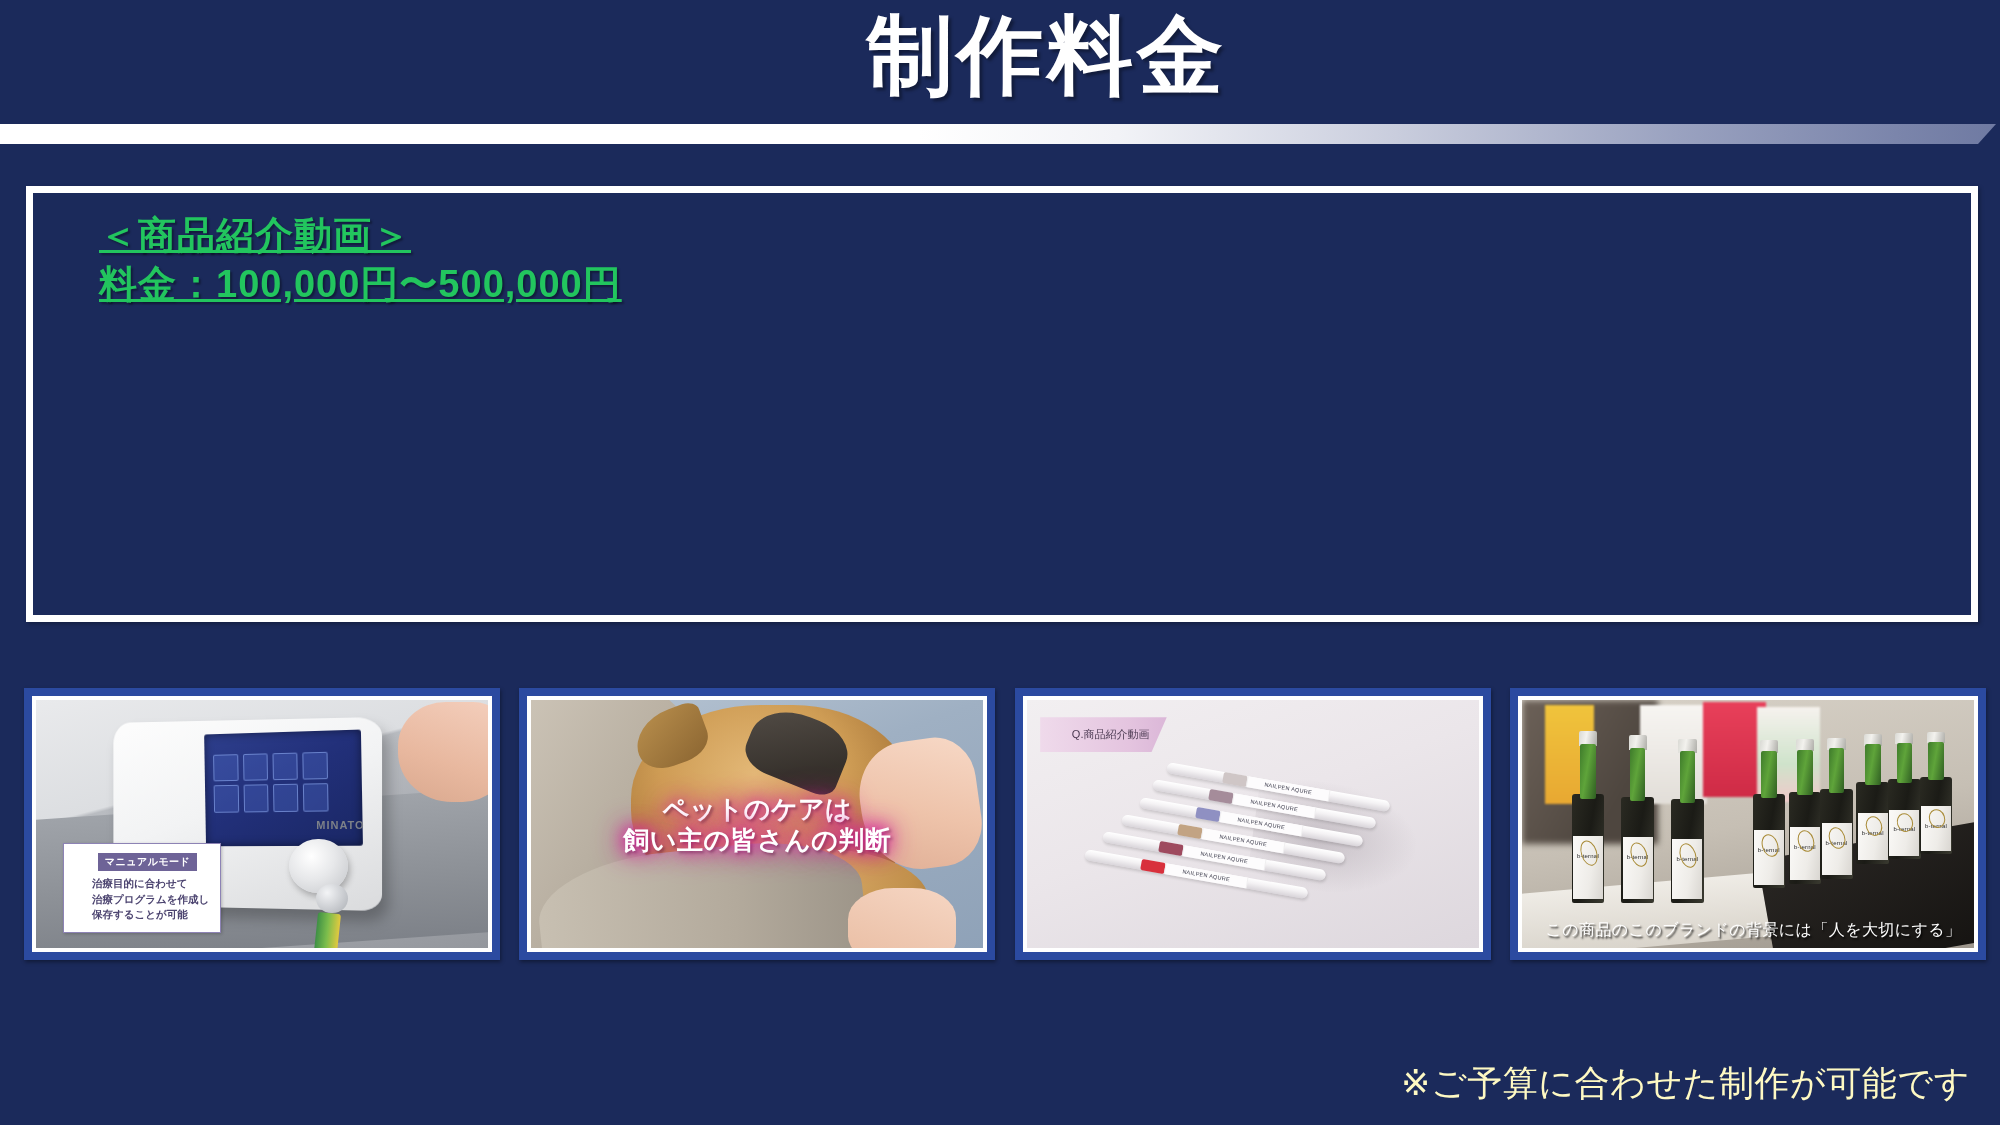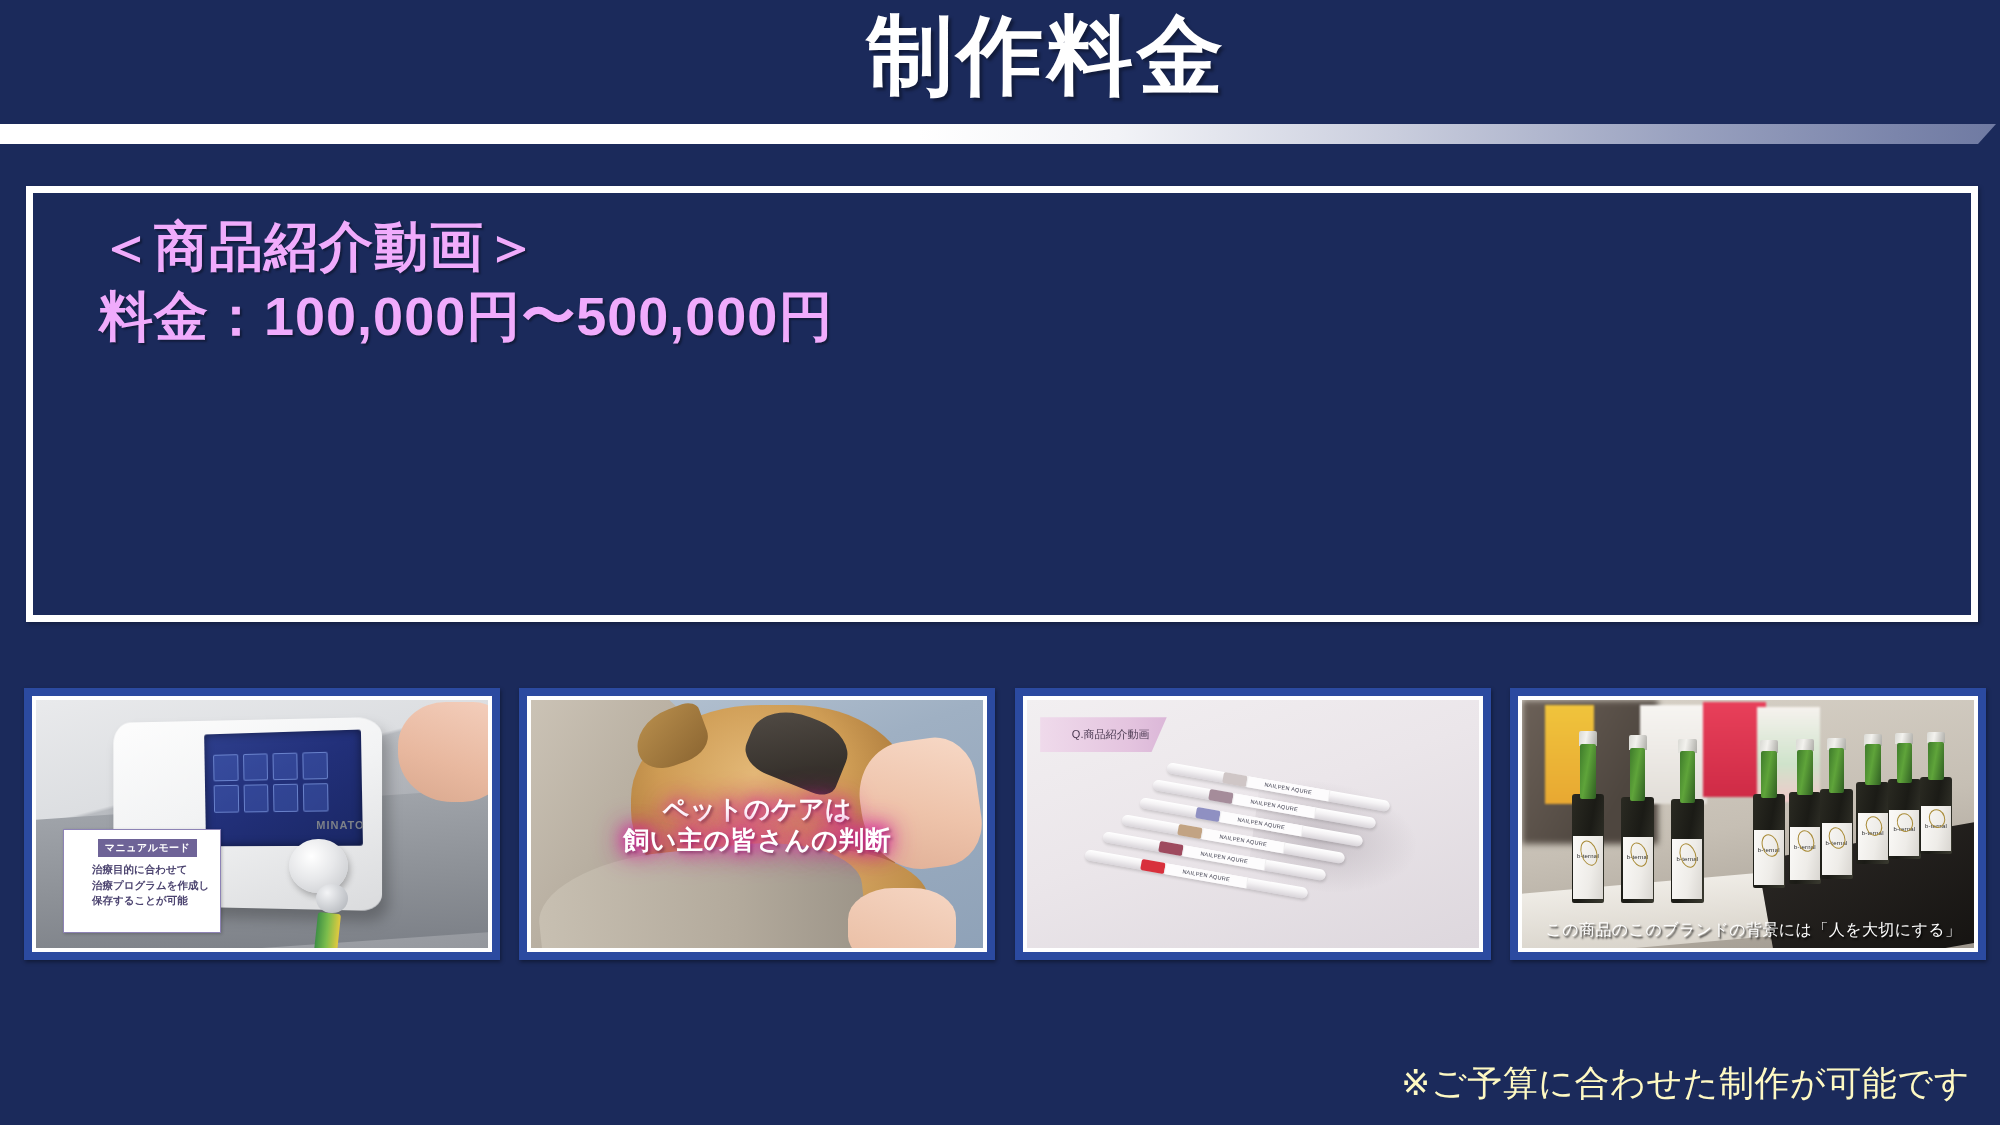--- a/index.html
+++ b/index.html
@@ -64,27 +64,28 @@
     border: 7px solid #ffffff;
     box-sizing: border-box;
     background: #1b2a5b;
     box-shadow: 2px 2px 4px rgba(0,0,0,0.28);
   }
 
   .headline {
     position: absolute;
     left: 66px;
     top: 18px;
-    color: #f0abfc;
+    color: #22c55e;
     font-weight: bold;
-    font-size: 54px;
+    font-size: 38px;
     line-height: 1.30;
     letter-spacing: 1px;
     text-shadow: 2px 2px 2px rgba(0,0,0,0.35);
     white-space: nowrap;
+    text-decoration: underline;
   }
 
   .body-text {
     position: absolute;
     left: 66px;
     top: 170px;
     right: 40px;
     color: #f2f4fa;
     font-size: 37px;
     line-height: 1.42;
@@ -180,21 +181,21 @@
     transform: rotate(6deg);
   }
   .p1 .brand {
     position: absolute; left: 62%; top: 48%;
     font-size: 11px; color: #7c8088; letter-spacing: 1px; font-weight: bold;
   }
   .caption-card {
     position: absolute; left: 6%; bottom: 6%; width: 35%;
     background: #ffffff;
     border: 1px solid #8d83b5;
-    padding: 7px 6px 23px 8px;
+    padding: 7px 6px 9px 8px;
     box-sizing: border-box;
     box-shadow: 1px 1px 3px rgba(0,0,0,0.22);
   }
   .caption-card .badge {
     display: inline-block;
     background: #6e6397;
     color: #ffffff;
     font-size: 10px;
     font-weight: bold;
     padding: 2px 7px;

